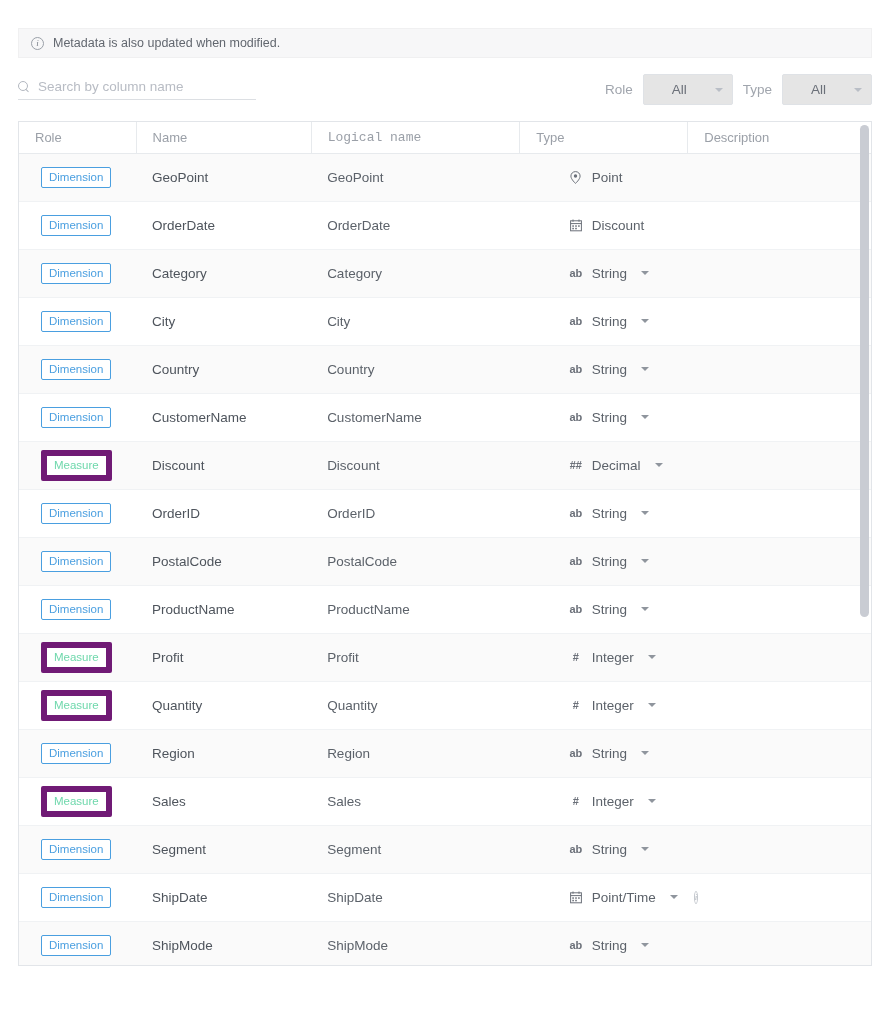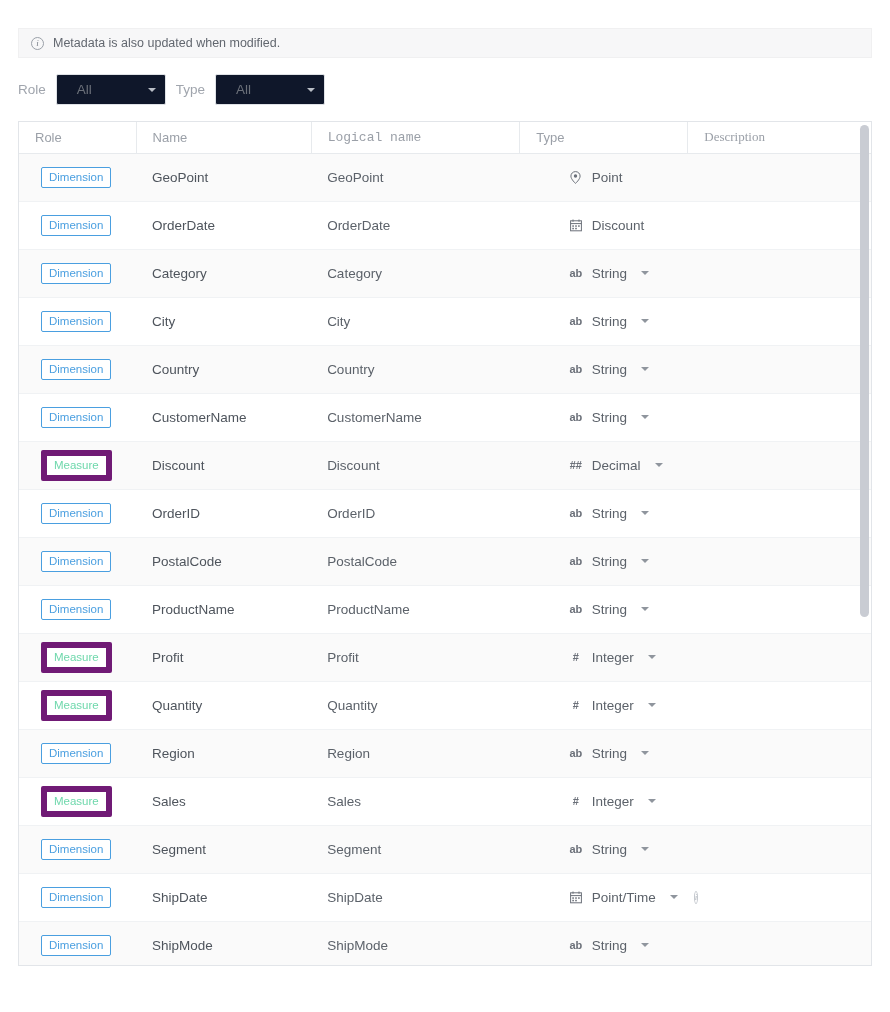--- a/index.html
+++ b/index.html
@@ -123,29 +123,29 @@
     transform: rotate(45deg);
     left: 7px; top: 9px;
   }
 
   .filters-right { display: flex; align-items: center; gap: 10px; }
   .filter-label {
     font-size: 13.5px;
     color: #a0a5ad;
   }
   .select-box {
-    width: 110px;
+    width: 90px;
     height: 31px;
     border: 1px solid #dfe2e6;
-    background: #0f172a;
+    background: #e5e5e5;
     border-radius: 2px;
     display: flex;
     align-items: center;
     justify-content: space-between;
-    padding: 0 9px 0 20px;
+    padding: 0 9px 0 28px;
     cursor: pointer;
   }
   .select-value { font-size: 13.5px; color: #6b7079; }
   .caret-down {
     width: 0; height: 0;
     border-left: 4px solid transparent;
     border-right: 4px solid transparent;
     border-top: 4px solid #b9bec6;
   }
 
@@ -173,21 +173,21 @@
     border-bottom: 1px solid #e7eaed;
     border-right: 1px solid #e7eaed;
     vertical-align: middle;
   }
   .table thead th:last-child { border-right: none; }
 
   .col-role { width: 115px; }
   .col-name { width: 172px; }
   .col-logical { width: 205px; font-family: Liberation Mono, monospace; }
   .col-type { width: 165px; }
-  .col-desc { width: 180px; font-family: Liberation Serif, serif; }
+  .col-desc { width: 180px; }
 
   .table tbody tr { height: 48px; }
   .table tbody tr.odd { background: #fafafa; }
   .table tbody tr.even { background: #ffffff; }
   .table tbody td {
     border-bottom: 1px solid #f0f2f4;
     padding: 0 0 0 16px;
     vertical-align: middle;
     font-size: 13.5px;
   }
@@ -267,20 +267,24 @@
 
 <div class="header">
 </div>
 
 <div class="info-banner">
   <span class="icon-info-circle">i</span>
   <span class="info-banner-text">Metadata is also updated when modified.</span>
 </div>
 
 <div class="filter-row">
+  <div class="search-wrap">
+    <span class="icon-search"></span>
+    <input class="search-input" type="text" placeholder="Search by column name" style="">
+  </div>
   <div class="filters-right">
     <span class="filter-label">Role</span>
     <div class="select-box">
       <span class="select-value">All</span>
       <span class="caret-down"></span>
     </div>
     <span class="filter-label">Type</span>
     <div class="select-box">
       <span class="select-value">All</span>
       <span class="caret-down"></span>

